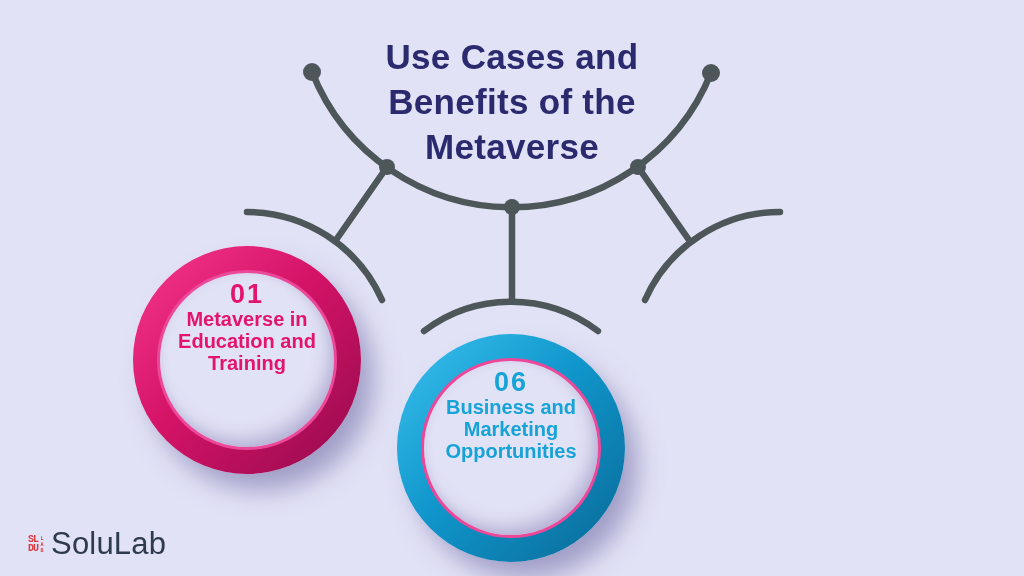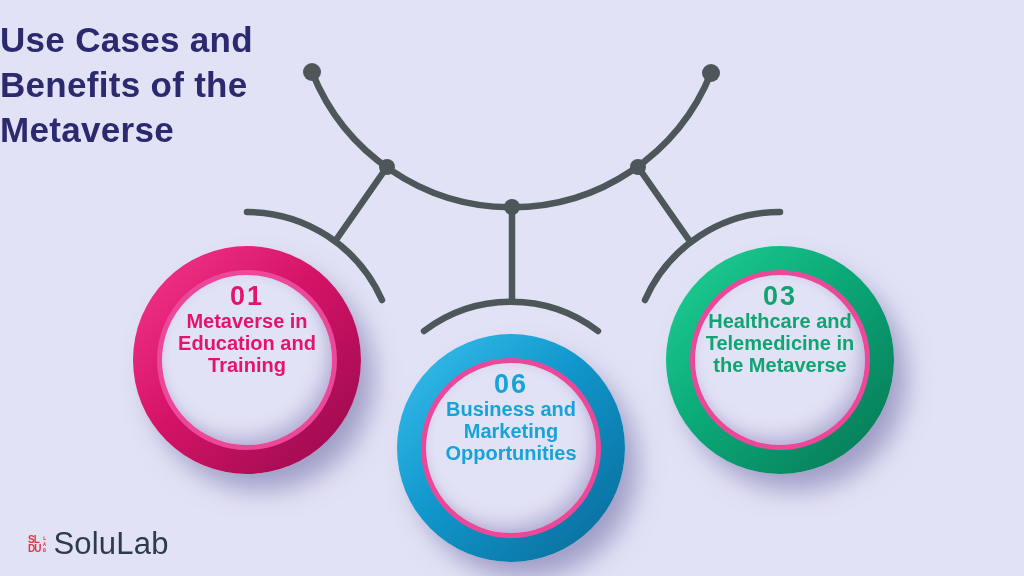--- a/index.html
+++ b/index.html
@@ -3,44 +3,44 @@
 <meta charset="utf-8">
 <style>
   html,body{margin:0;padding:0;background:#cfcfe8;}
   .stage{
     position:relative;width:1024px;height:576px;overflow:hidden;
     background:var(--bg,#E2E2F6);
     font-family:"Liberation Sans",sans-serif;
   }
   svg.connectors{position:absolute;left:0;top:0;}
   .title{
-    position:absolute;top:17px;left:0;right:0;margin:0;
-    font-size:35px;line-height:45px;font-weight:700;
+    position:absolute;top:34px;left:0;right:0;margin:0;
+    text-align:center;font-size:35px;line-height:45px;font-weight:700;
     letter-spacing:.3px;color:var(--ink,#2B2A6E);white-space:pre-line;
   }
   .node{position:absolute;width:228px;height:228px;}
   .ring{
     position:absolute;inset:0;border-radius:50%;
     background:linear-gradient(135deg,var(--cl) 6%,var(--c) 46%,var(--cd) 94%);
     box-shadow:14px 18px 26px -2px rgba(106,100,158,.55);
   }
   .inner{
     position:absolute;inset:24px;border-radius:50%;box-sizing:border-box;
-    background:var(--bg,#E2E2F6);border:5px solid #ec4899;
+    background:var(--bg,#E2E2F6);border:3px solid #ec4899;
     box-shadow:inset -8px -12px 18px -4px rgba(96,86,150,.32), inset 0 0 10px rgba(96,86,150,.10);
     display:flex;flex-direction:column;text-align:center;
   }
   .num{margin-top:8px;font-size:27px;line-height:27px;font-weight:700;letter-spacing:2px;color:var(--ct);}
   .label{font-size:20px;line-height:22px;font-weight:700;color:var(--ct);white-space:pre-line;}
   .n1{left:133px;top:246px;--cl:var(--pink-light);--c:var(--pink);--cd:var(--pink-dark);--ct:var(--pink-text);}
   .n2{left:397px;top:334px;--cl:var(--blue-light);--c:var(--blue);--cd:var(--blue-dark);--ct:var(--blue-text);}
   .n3{left:666px;top:246px;--cl:var(--green-light);--c:var(--green);--cd:var(--green-dark);--ct:var(--green-text);}
   .logo{position:absolute;left:28px;top:526px;display:flex;align-items:center;gap:7px;}
   .logo-mark{display:flex;align-items:flex-start;gap:1px;color:var(--logo-red,#E0373D);}
-  .mark-col{display:flex;flex-direction:column;font-family:Liberation Sans, sans-serif;
+  .mark-col{display:flex;flex-direction:column;font-family:Liberation Mono, monospace;
     font-weight:700;font-size:10px;line-height:9px;letter-spacing:-1px;}
   .mark-side{writing-mode:vertical-rl;text-orientation:upright;font-size:5px;line-height:5px;
     font-weight:700;letter-spacing:0;font-family:"DejaVu Sans Mono",monospace;}
   .logo-text{font-size:31px;font-weight:500;color:var(--logo-ink,#2E3A4D);letter-spacing:.2px;}
 </style>
 </head>
 <body>
 
 <div class="stage">
 
@@ -80,29 +80,20 @@
   <div class="node n2">
     <div class="ring"></div>
     <div class="inner">
       <div class="num">06</div>
       <div class="label">Business and
 Marketing
 Opportunities</div>
     </div>
   </div>
 
-  <div class="node n3">
-    <div class="ring"></div>
-    <div class="inner">
-      <div class="num">03</div>
-      <div class="label">Healthcare and
-Telemedicine in
-the Metaverse</div>
-    </div>
-  </div>
 
   <div class="logo">
     <div class="logo-mark">
       <div class="mark-col">
         <span>SL</span>
         <span>DU</span>
       </div>
       <span class="mark-side">LAB</span>
     </div>
     <span class="logo-text">SoluLab</span>

